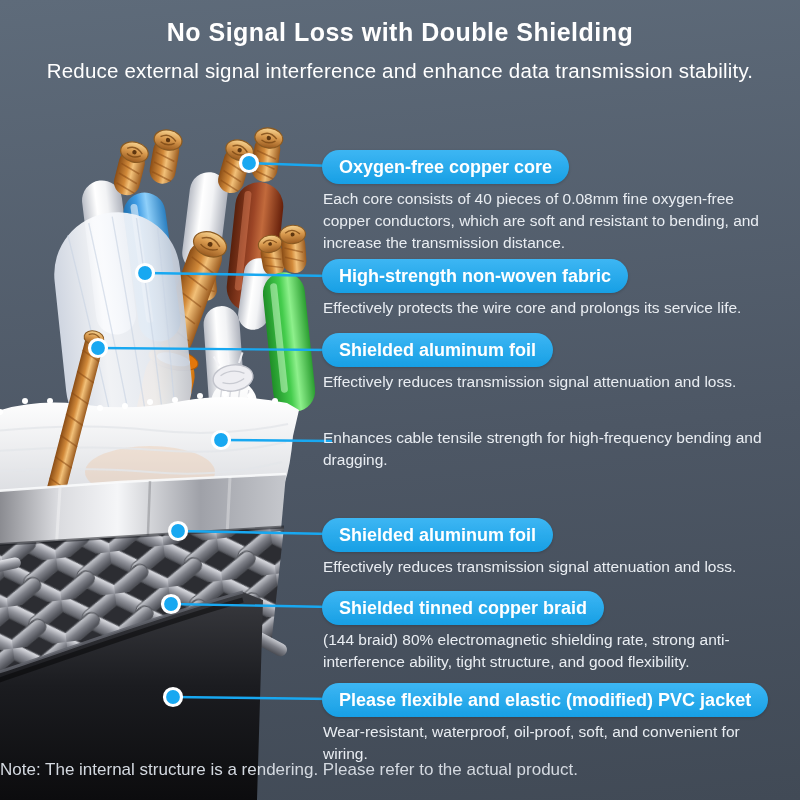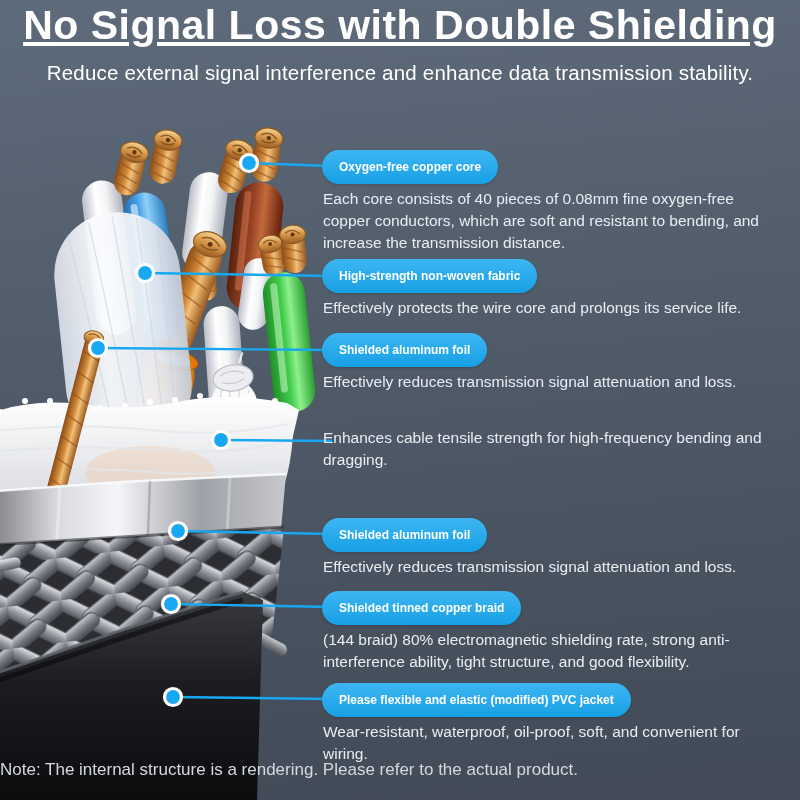--- a/index.html
+++ b/index.html
@@ -2,30 +2,30 @@
 <html style="--accent: #18a8f1; --bg-top: #5e6b7a; --bg-mid: #4d5765; --bg-bottom: #414a56; --text: #ffffff; --description-text: #e9edf2; --note-text: #d4d9e0; --copper: #c67b2e; --core-blue: #3f9ce4; --core-brown: #8b3a1e; --core-orange: #f08c1e; --core-green: #3ecc44;"><head>
 <meta charset="utf-8">
 <style>
   html,body{margin:0;padding:0;}
   body{
     width:800px;height:800px;position:relative;overflow:hidden;
     font-family:"Liberation Sans",sans-serif;
     background:linear-gradient(175deg,var(--bg-top,#5e6b7a) 0%,var(--bg-mid,#4d5765) 55%,var(--bg-bottom,#414a56) 100%);
   }
   .hdr{position:absolute;top:0;left:0;width:800px;text-align:center;z-index:4;}
-  .title{margin:2px 0 0 0;font-size:41px;font-weight:bold;color:var(--text,#fff);letter-spacing:.5px;text-decoration:underline;}
+  .title{margin:18px 0 0 0;font-size:25px;font-weight:bold;color:var(--text,#fff);letter-spacing:.5px;}
   .subtitle{margin:12px 0 0 0;font-size:20.5px;font-weight:400;color:var(--text,#fff);letter-spacing:.2px;}
   .cable{position:absolute;left:0;top:100px;width:360px;height:700px;z-index:1;}
   .connectors{position:absolute;left:0;top:0;width:800px;height:800px;z-index:2;pointer-events:none;}
   .connector-line{stroke:var(--accent,#18a8f1);stroke-width:2.4;}
   .connector-dot{fill:var(--accent,#18a8f1);stroke:#ffffff;stroke-width:3.2;}
   .callout{position:absolute;left:322px;z-index:3;width:470px;}
   .pill{
     display:inline-block;height:34px;line-height:34px;border-radius:17px;
-    padding:0 17px;font-size:12px;font-weight:bold;color:#ffffff;white-space:nowrap;
+    padding:0 17px;font-size:18px;font-weight:bold;color:#ffffff;white-space:nowrap;
     background:linear-gradient(180deg,rgba(255,255,255,.16),rgba(0,0,0,.05)),var(--accent,#18a8f1);
     box-shadow:0 1px 3px rgba(0,0,0,.18);
   }
   .desc{margin:4px 0 0 1px;max-width:452px;font-size:15.5px;line-height:22px;color:var(--description-text,#e9edf2);}
   .note{position:absolute;top:760px;left:0;width:800px;z-index:4;margin:0;
     font-size:17px;color:var(--note-text,#d4d9e0);}
   .tw{stroke:#8a4a14;stroke-width:1.6;opacity:.55;}
   .fab{stroke:#c9d4e4;stroke-width:1.3;fill:none;opacity:.65;}
   .cot{stroke:#e3e6ea;stroke-width:2;fill:none;opacity:.8;}
   .strand{stroke:#d2d4da;stroke-width:1.4;opacity:.8;}

